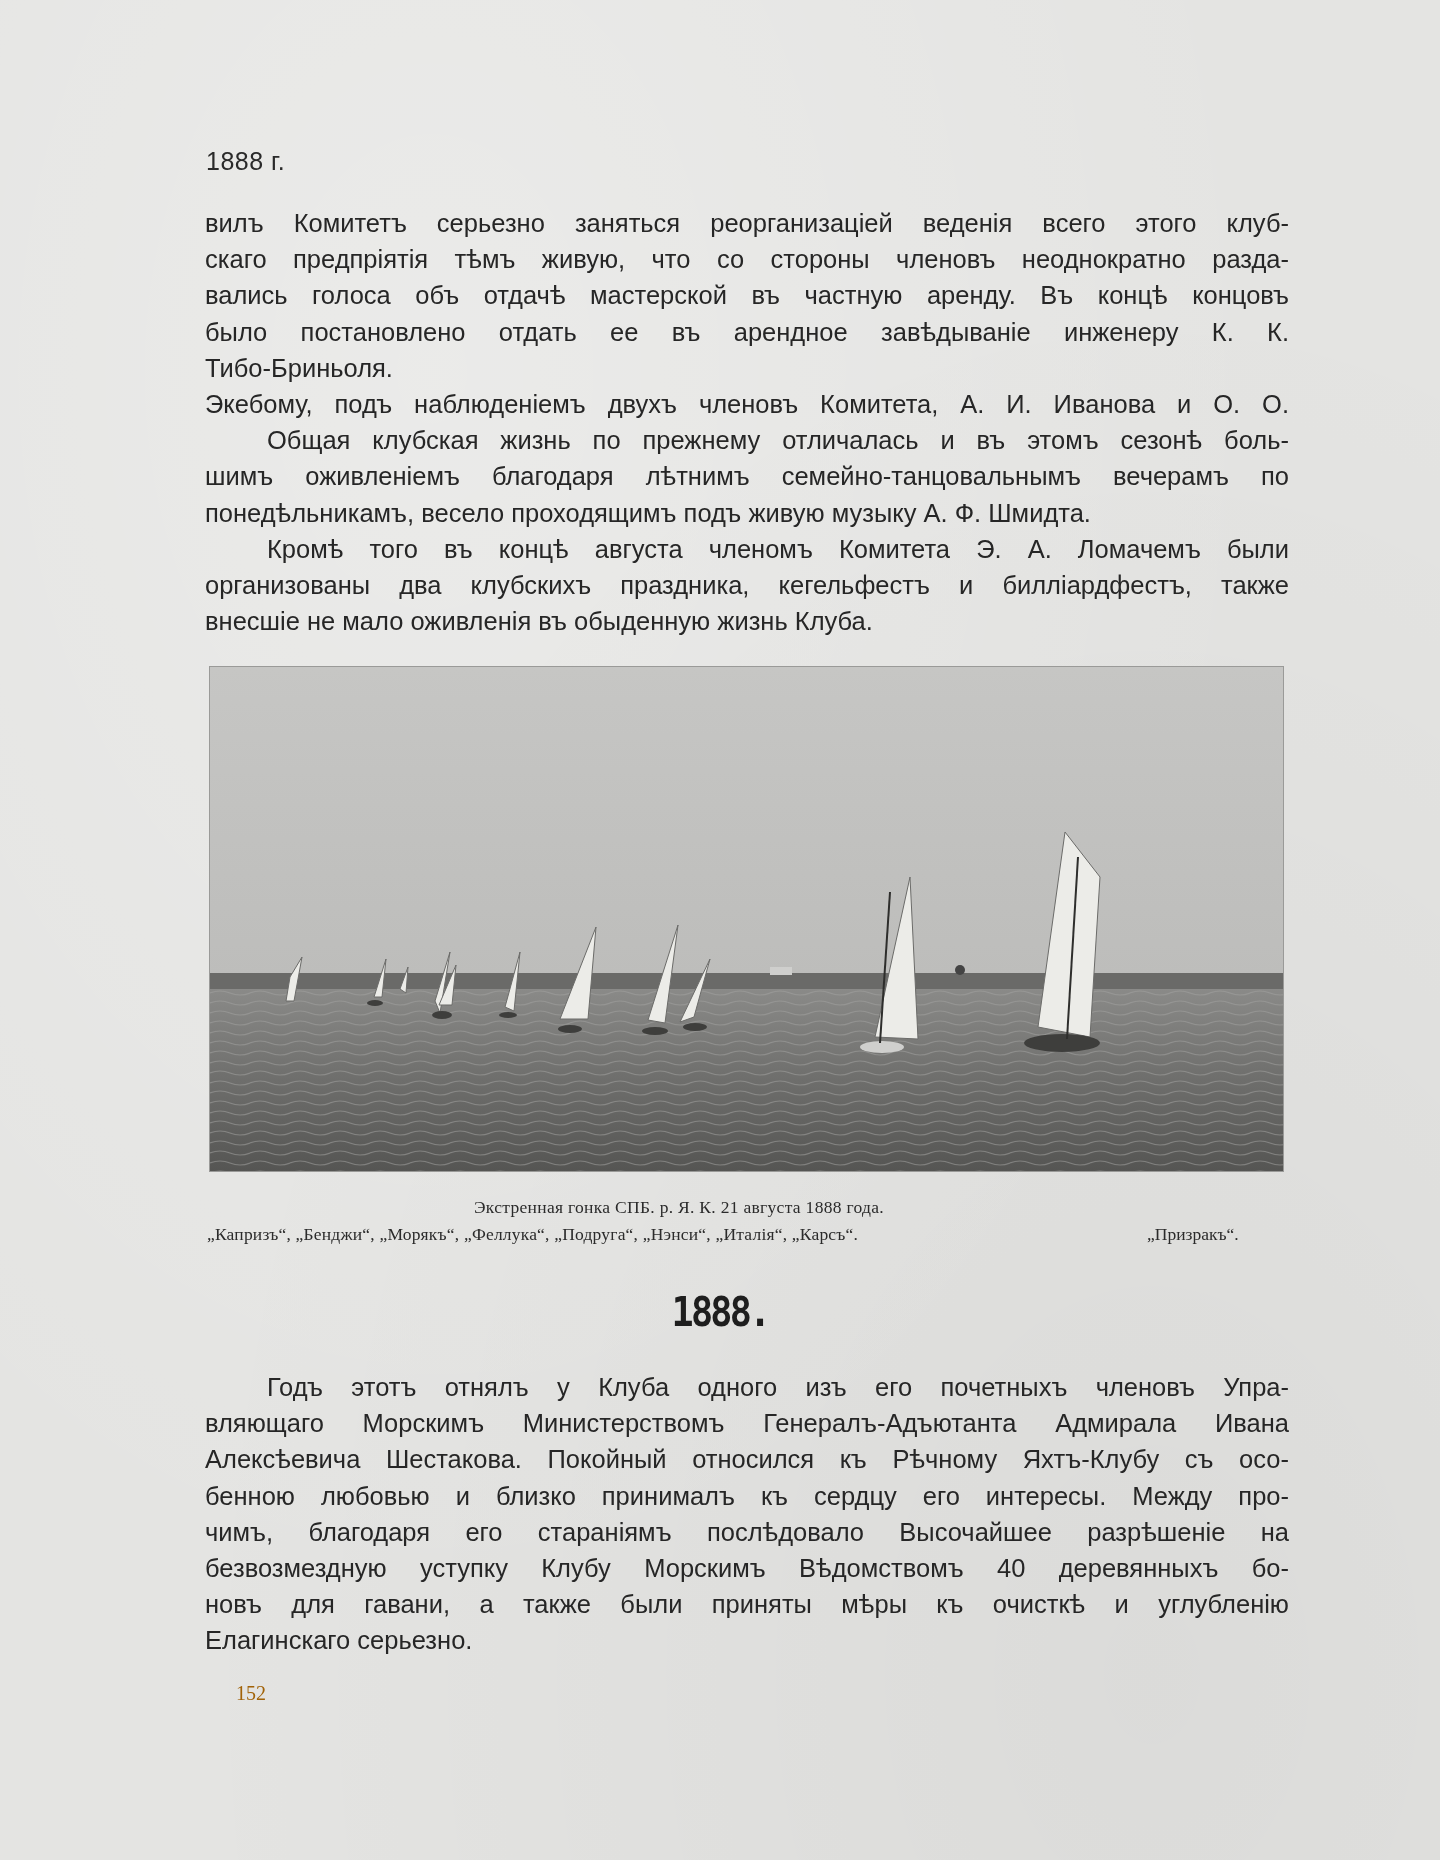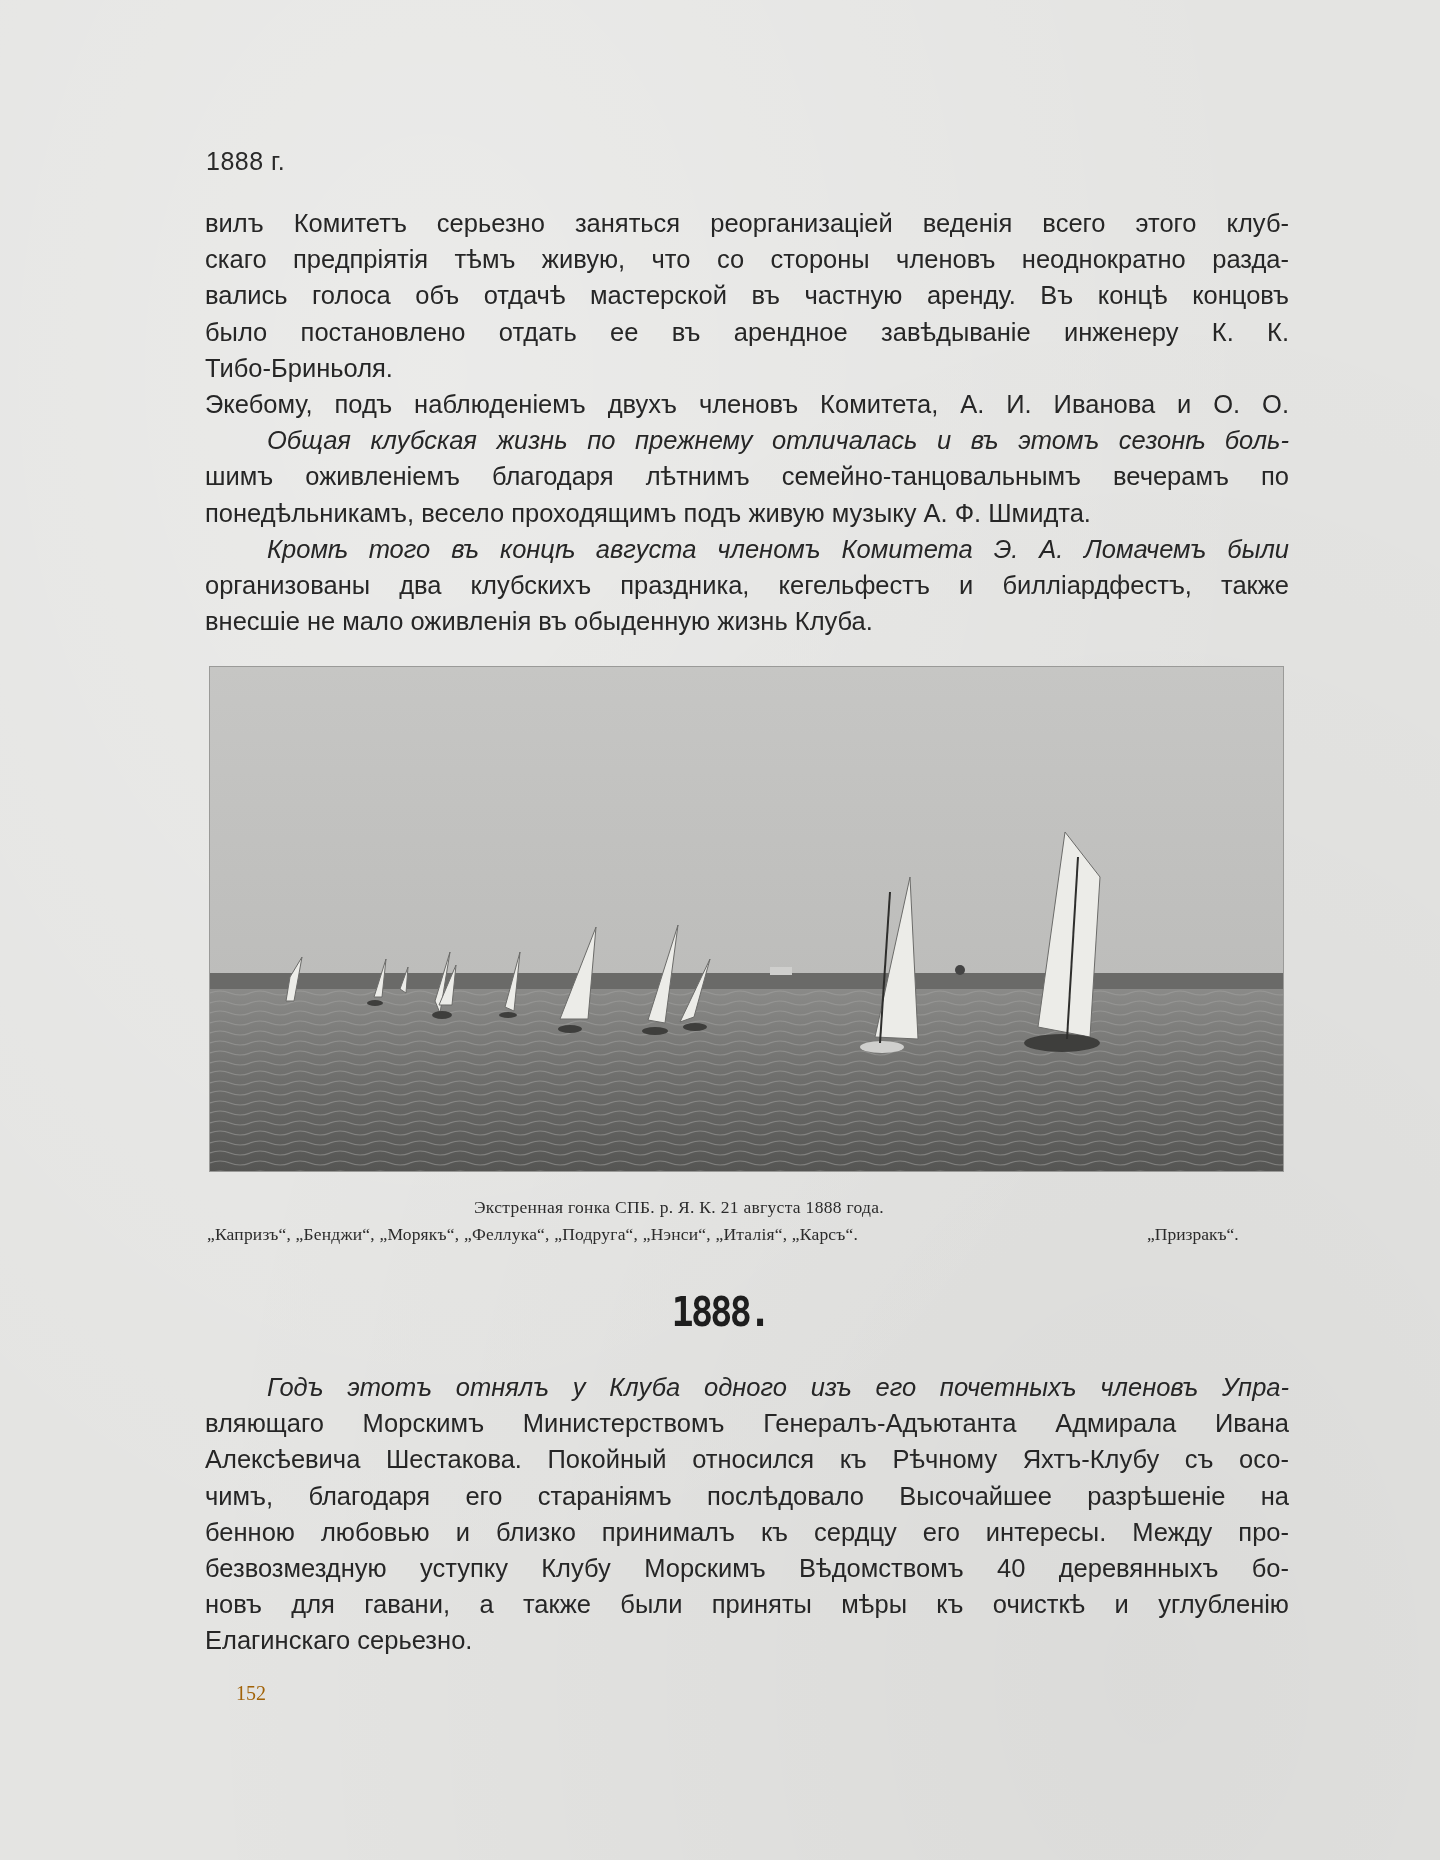--- a/index.html
+++ b/index.html
@@ -29,21 +29,21 @@
       font-size: 25.5px; line-height: 36.2px;
       font-family: "Liberation Sans", sans-serif;
       color: #262626;
     }
     .line {
       display: block; white-space: nowrap;
       text-align: justify; text-align-last: justify;
       height: 36.2px;
     }
     .line.last { text-align-last: left; }
-    .line.indent { padding-left: 62px; font-style: italic; }
+    .line.indent { padding-left: 62px; }
     .block-1 { top: 193px; margin-top: 12px; }
     .block-2 { top: 1369px; }
 
     .photo {
       position: absolute; left: 209px; top: 666px; width: 1073px; height: 504px;
       overflow: hidden;
       border: 1px solid #9a9a98;
       background: #b9b9b7;
     }
     .photo svg { display: block; width: 100%; height: 100%; }
@@ -156,20 +156,20 @@
   <div class="caption-names">„Капризъ“, „Бенджи“, „Морякъ“, „Феллука“, „Подруга“, „Нэнси“, „Италія“, „Карсъ“.</div>
   <div class="caption-last">„Призракъ“.</div>
 </div>
 
 <div class="section-heading">1888.</div>
 
 <div class="text-block block-2">
   <span class="line indent">Годъ этотъ отнялъ у Клуба одного изъ его почетныхъ членовъ Упра-</span>
   <span class="line">вляющаго Морскимъ Министерствомъ Генералъ-Адъютанта Адмирала Ивана</span>
   <span class="line">Алексѣевича Шестакова. Покойный относился къ Рѣчному Яхтъ-Клубу съ осо-</span>
+  <span class="line">бенною любовью и близко принималъ къ сердцу его интересы. Между про-</span>
   <span class="line">чимъ, благодаря его стараніямъ послѣдовало Высочайшее разрѣшеніе на</span>
-  <span class="line">бенною любовью и близко принималъ къ сердцу его интересы. Между про-</span>
   <span class="line">безвозмездную уступку Клубу Морскимъ Вѣдомствомъ 40 деревянныхъ бо-</span>
   <span class="line">новъ для гавани, а также были приняты мѣры къ очисткѣ и углубленію</span>
   <span class="line last">Елагинскаго серьезно.</span>
 </div>
 
 <div class="page-number">152</div>
 
 </body></html>

